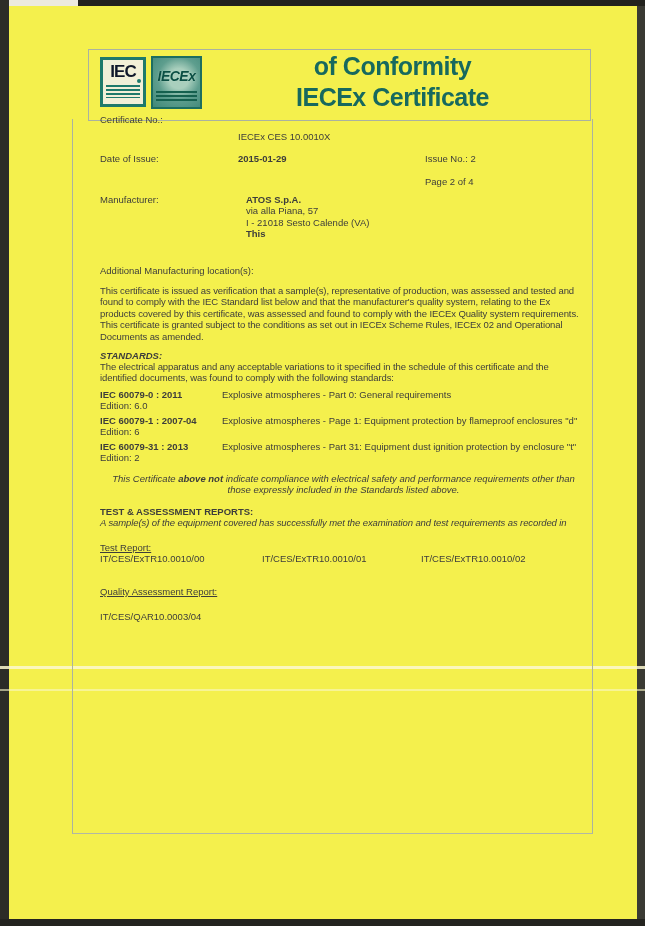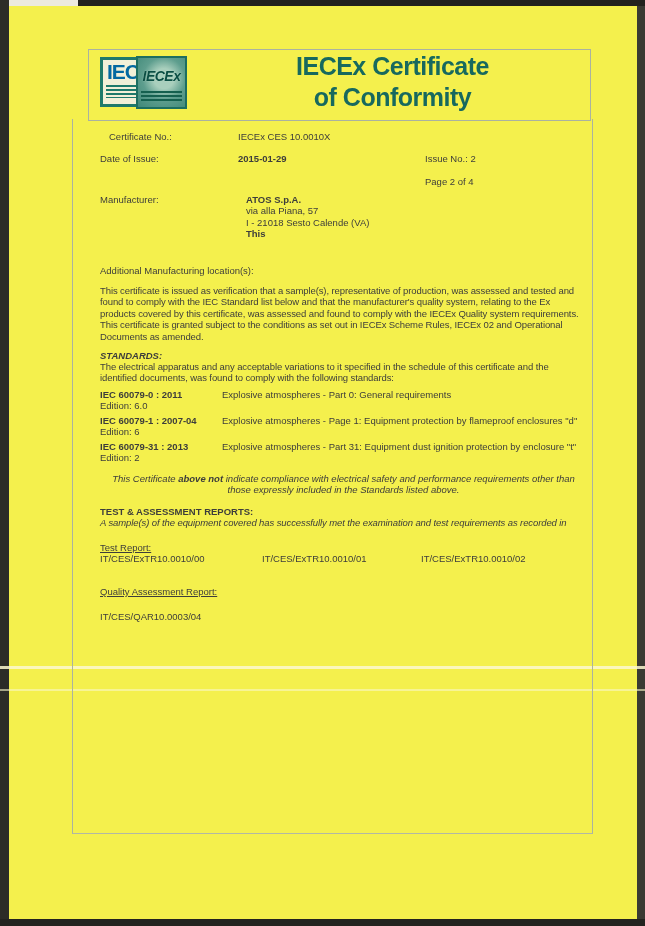--- a/index.html
+++ b/index.html
@@ -21,25 +21,25 @@
   .fold-2{top:689px;height:2px;background:#f9f6c6;opacity:.6;}
 
   
   .header-box{position:absolute;left:88px;top:49px;width:501px;height:70px;border:1px solid #aab2a0;}
   .body-frame{position:absolute;left:72px;top:119px;width:519px;height:714px;
     border-left:1px solid #aab2a0;border-right:1px solid #aab2a0;border-bottom:1px solid #b2b8a4;}
 
   
   .iec-logo{position:absolute;left:100px;top:57px;width:46px;height:50px;
     border:3px solid #1f7a6b;background:#f2f0d8;box-sizing:border-box;text-align:center;}
-  .iec-logo .txt{font-weight:bold;font-size:21px;line-height:24px;color:#0369a1;letter-spacing:-1px;position:relative;}
+  .iec-logo .txt{font-weight:bold;font-size:17px;line-height:24px;color:#0f172a;letter-spacing:-1px;position:relative;}
   .iec-logo .txt::after{content:"";position:absolute;width:4px;height:4px;background:#1d7a6b;border-radius:50%;margin-left:1px;bottom:1px;}
   .logo-stripes{margin:1px 3px 0 3px;height:13px;
     background:repeating-linear-gradient(to bottom,#1f7a6b 0 2px,transparent 2px 4px);}
-  .iecex-logo{position:absolute;left:136px;top:56px;width:51px;height:53px;box-sizing:border-box;
+  .iecex-logo{position:absolute;left:151px;top:56px;width:51px;height:53px;box-sizing:border-box;
     border:2px solid #1d6e60;
     background:radial-gradient(circle at 55% 42%, #a9cfbd 0 26%, #5e9e8e 55%, #3f8878 100%);
     text-align:center;}
   .iecex-logo .txt{font-weight:bold;font-style:italic;font-size:14px;color:#0b4f44;margin-top:10px;letter-spacing:-0.5px;
     text-shadow:0 0 1px #cfe6d8;}
   .iecex-logo .logo-stripes{margin-top:7px;height:11px;
     background:repeating-linear-gradient(to bottom,#15604f 0 2px,transparent 2px 4px);}
 
   .title{position:absolute;left:205px;top:51px;width:375px;text-align:center;
     color:#17695e;font-weight:bold;font-size:25px;line-height:31px;letter-spacing:-0.5px;}
@@ -75,25 +75,25 @@
   <div class="iec-logo">
     <div class="txt">IEC</div>
     <div class="logo-stripes"></div>
   </div>
   <div class="iecex-logo">
     <div class="txt">IECEx</div>
     <div class="logo-stripes"></div>
   </div>
 
   <div class="title">
+    <div>of Conformity</div>
     <div>IECEx Certificate</div>
-    <div>of Conformity</div>
   </div>
 
-  <div class="t" style="left:100px;top:131px;margin-left:9px;">Certificate No.:</div>
+  <div class="t" style="left:100px;top:114px;">Certificate No.:</div>
   <div class="t" style="left:238px;top:131px;">IECEx CES 10.0010X</div>
 
   <div class="t" style="left:100px;top:153px;">Date of Issue:</div>
   <div class="t b" style="left:238px;top:153px;">2015-01-29</div>
   <div class="t" style="left:425px;top:153px;">Issue No.: 2</div>
   <div class="t" style="left:425px;top:176px;">Page 2 of 4</div>
 
   <div class="t" style="left:100px;top:194px;">Manufacturer:</div>
   <div class="t" style="left:246px;top:194px;">
     <div class="b">ATOS S.p.A.</div>

